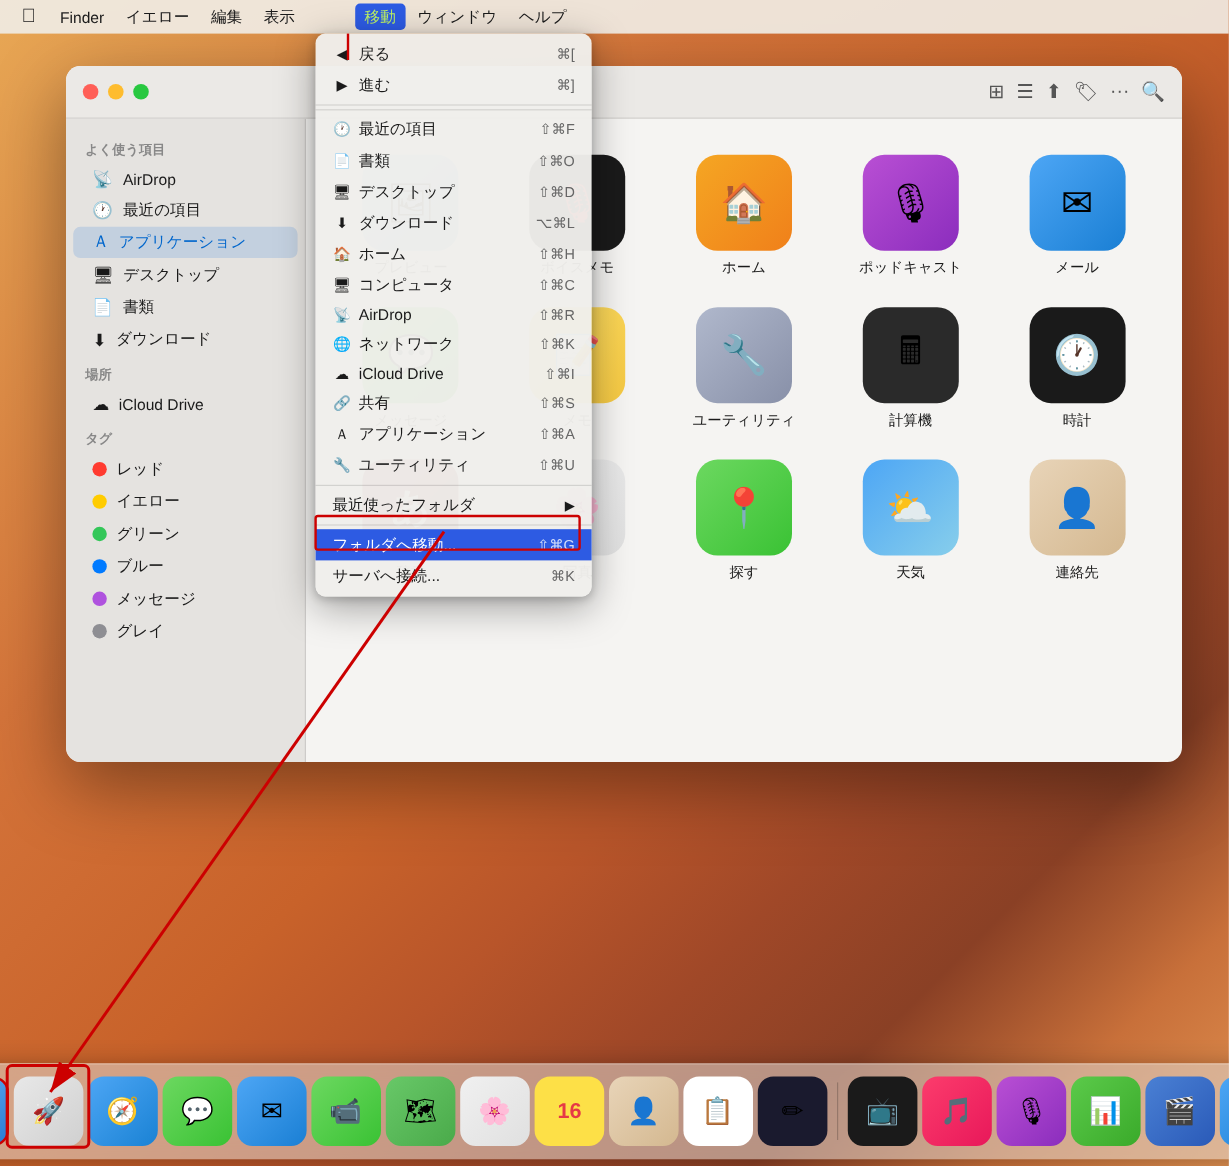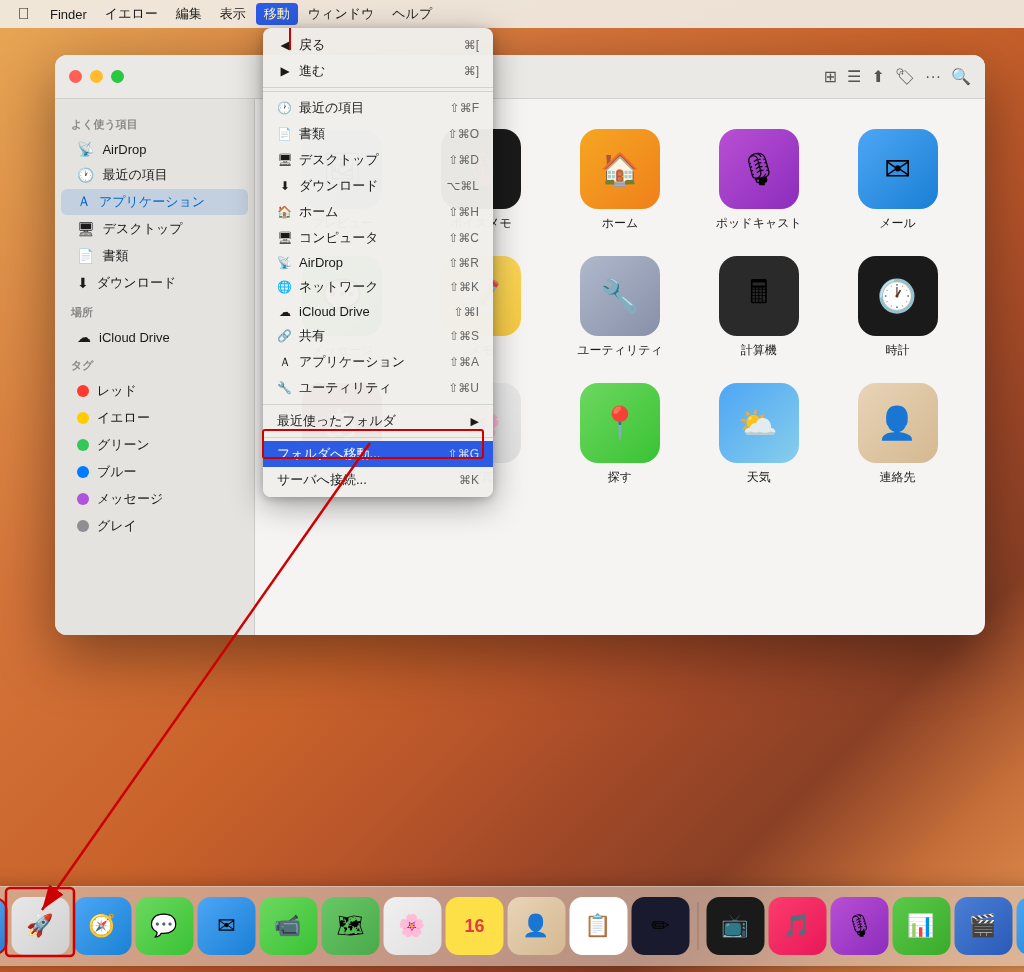--- a/index.html
+++ b/index.html
@@ -26,21 +26,21 @@
       color: #1a1a1a;
       z-index: 100;
     }
     .menubar-item {
       padding: 2px 8px;
       border-radius: 4px;
       cursor: pointer;
       white-space: nowrap;
     }
     .menubar-apple { font-size: 16px; padding: 0 10px; }
-    .menubar-item.active { background: #2d5be3; color: #fef9c3; }
+    .menubar-item.active { background: #2d5be3; color: #bef264; margin-left: 40px; }
 
     
     .dropdown {
       position: absolute;
       top: 28px;
       left: 263px;
       background: rgba(240,238,235,0.97);
       border-radius: 8px;
       box-shadow: 0 8px 32px rgba(0,0,0,0.35), 0 2px 8px rgba(0,0,0,0.2);
       width: 230px;

